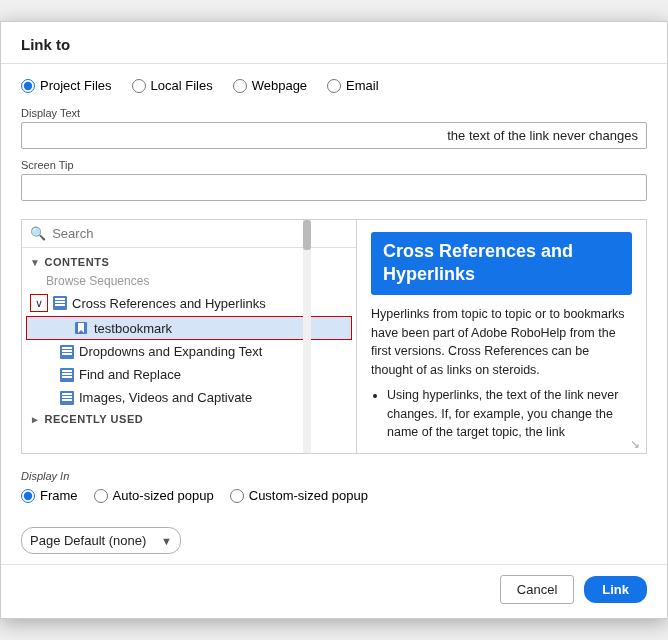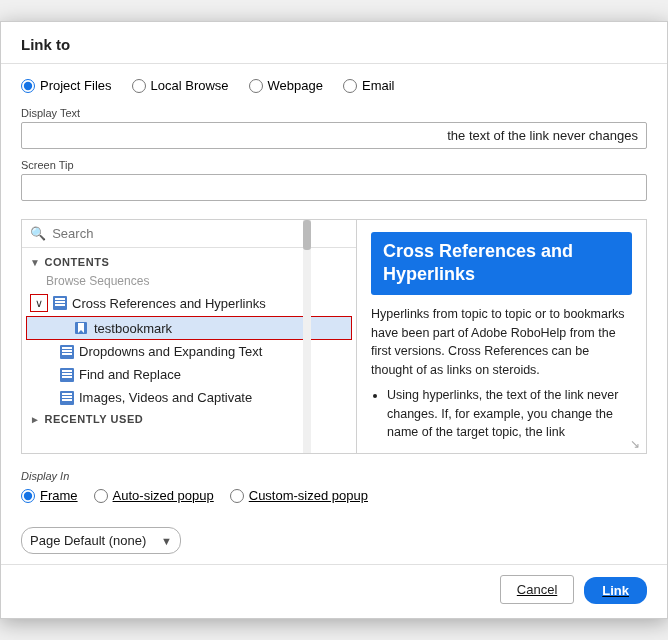--- a/index.html
+++ b/index.html
@@ -233,21 +233,20 @@
       font-size: 11px;
       color: #444;
       margin-bottom: 6px;
       font-style: italic;
     }
     .display-in-row {
       display: flex;
       align-items: flex-start;
       gap: 16px;
       margin-bottom: 24px;
-      text-decoration: underline;
     }
     .dropdown-row {
       padding: 0 20px 10px;
     }
     .dropdown-select {
       display: flex;
       align-items: center;
       border: 1px solid #b0b0b0;
       border-radius: 12px;
       padding: 5px 8px;
@@ -258,26 +257,25 @@
       color: #222;
       justify-content: space-between;
     }
     .dropdown-select .chevron-down {
       color: #555;
       font-size: 11px;
     }
     .dialog-footer {
       display: flex;
       justify-content: flex-end;
-      align-items: flex-end;
+      align-items: center;
       gap: 10px;
       padding: 10px 20px 14px;
       border-top: 1px solid #e0e0e0;
       background: #fff;
-      text-decoration: underline;
     }
     .btn-cancel {
       background: #fff;
       border: 1px solid #b0b0b0;
       border-radius: 3px;
       padding: 6px 16px;
       font-size: 13px;
       cursor: pointer;
       color: #222;
     }
@@ -340,21 +338,21 @@
 
   <div class="dialog-body">
     
     <div class="radio-row">
       <label class="radio-option">
         <input type="radio" name="linkto" checked="" style="">
         <span>Project Files</span>
       </label>
       <label class="radio-option">
         <input type="radio" name="linkto" style="">
-        <span>Local Browse</span>
+        <span>Local Files</span>
       </label>
       <label class="radio-option">
         <input type="radio" name="linkto" style="">
         <span>Webpage</span>
       </label>
       <label class="radio-option">
         <input type="radio" name="linkto" style="">
         <span>Email</span>
       </label>
     </div>

